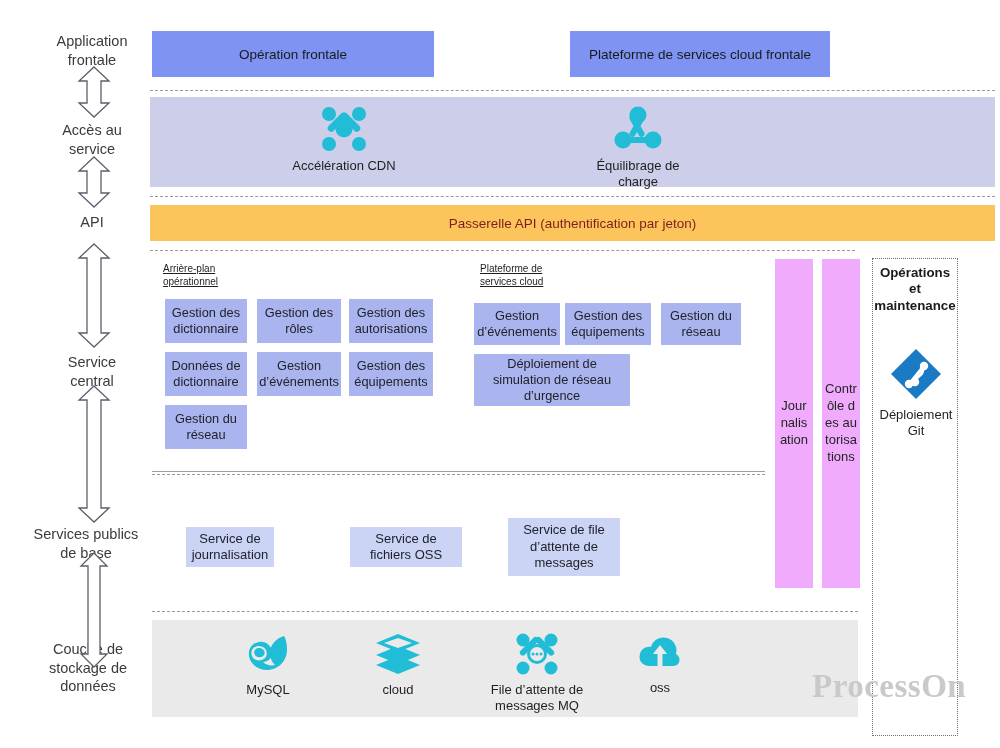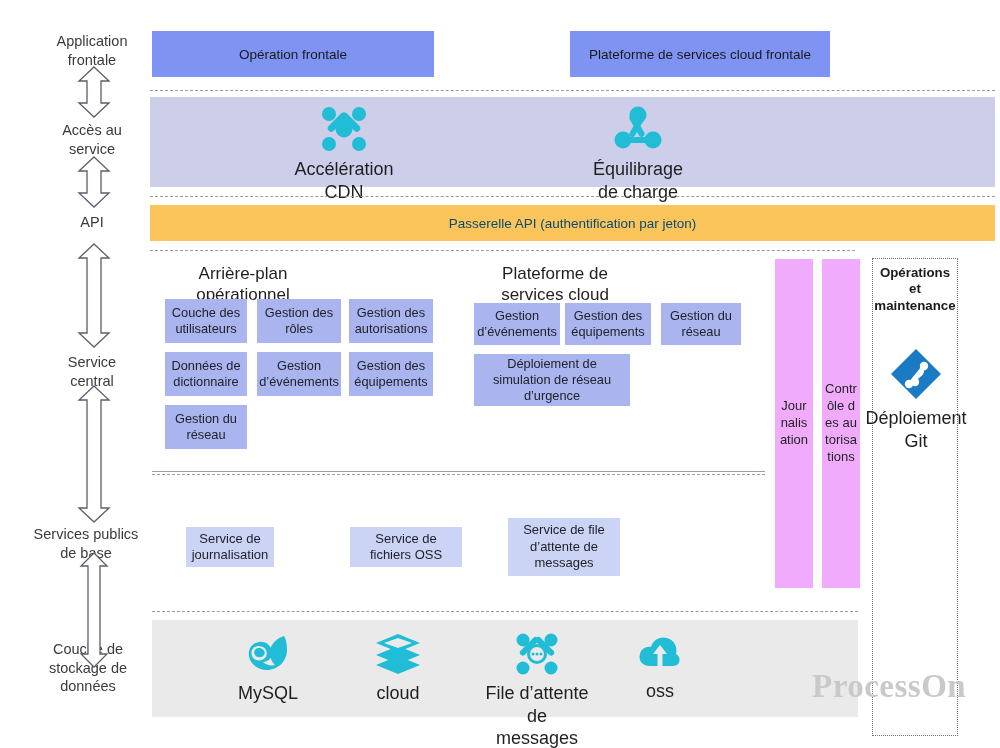--- a/index.html
+++ b/index.html
@@ -35,22 +35,22 @@
     padding:2px 4px;box-sizing:border-box;
   }
   .svcbox{
     position:absolute;background:#ccd4f6;
     display:flex;align-items:center;justify-content:center;
     text-align:center;font-size:13px;line-height:1.26;color:#20232b;
     padding:2px 4px;box-sizing:border-box;
   }
 
   .group-title{
-    position:absolute;font-size:17px;line-height:1.25;color:#1f1f1f;
-    text-align:center;white-space:pre-line;
+    position:absolute;font-size:10px;line-height:1.25;color:#1f1f1f;
+    text-align:left;white-space:pre-line;text-decoration:underline;
   }
 
   .vcol{
     position:absolute;background:#f0abfc;
     display:flex;align-items:center;justify-content:center;
     text-align:center;font-size:13px;line-height:1.3;color:#242424;
     word-break:break-all;box-sizing:border-box;padding:0 3px;
   }
 
   .dotcol{
@@ -61,30 +61,30 @@
     position:absolute;left:0;right:0;top:6px;text-align:center;
     font-size:13.3px;font-weight:bold;line-height:1.24;color:#1a1a1a;
     white-space:pre-line;
   }
 
   .hr-dash{position:absolute;border-top:1.7px dashed #9a9a9a;}
   .hr-solid{position:absolute;border-top:1.3px solid #9aa0ad;}
 
   .iconcell{position:absolute;display:flex;flex-direction:column;
     align-items:center;justify-content:flex-start;}
-  .iconcell .cap{margin-top:6px;font-size:18px;line-height:1.25;
+  .iconcell .cap{margin-top:6px;font-size:13px;line-height:1.25;
     text-align:center;color:#1f1f1f;white-space:pre-line;}
 
   .watermark{
     position:absolute;font-family:"Liberation Serif","DejaVu Serif",serif;
     font-size:33px;font-weight:bold;color:#c9c9c9;letter-spacing:.5px;
   }
   .apibar{
     position:absolute;background:#fbc55c;display:flex;align-items:center;
-    justify-content:center;font-size:13.5px;color:#0c4a6e;
+    justify-content:center;font-size:13.5px;color:#7f1d1d;
   }
 </style>
 </head>
 <body>
 
 <div class="canvas">
 
   <div class="axis-label" style="left:28px;top:32px;width:128px;">Application
 frontale</div>
   <div class="axis-label" style="left:28px;top:121px;width:128px;">Accès au
@@ -153,21 +153,21 @@
   <div class="hr-dash" style="left:150px;top:196px;width:845px;"></div>
 
   <div class="apibar" style="left:150px;top:205px;width:845px;height:36px;">Passerelle API (authentification par jeton)</div>
 
   <div class="hr-dash" style="left:150px;top:250px;width:705px;"></div>
 
   <div class="band band-light" style="left:152px;top:259px;width:304px;height:200px;"></div>
   <div class="group-title" style="left:163px;top:263px;width:160px;">Arrière-plan
 opérationnel</div>
 
-  <div class="subbox" style="left:165px;top:299px;width:82px;height:44px;">Couche des utilisateurs</div>
+  <div class="subbox" style="left:165px;top:299px;width:82px;height:44px;">Gestion des dictionnaire</div>
   <div class="subbox" style="left:257px;top:299px;width:84px;height:44px;">Gestion des rôles</div>
   <div class="subbox" style="left:349px;top:299px;width:84px;height:44px;">Gestion des autorisations</div>
 
   <div class="subbox" style="left:165px;top:352px;width:82px;height:44px;">Données de dictionnaire</div>
   <div class="subbox" style="left:257px;top:352px;width:84px;height:44px;">Gestion d’événements</div>
   <div class="subbox" style="left:349px;top:352px;width:84px;height:44px;">Gestion des équipements</div>
 
   <div class="subbox" style="left:165px;top:405px;width:82px;height:44px;">Gestion du réseau</div>
 
   <div class="band band-light" style="left:465px;top:259px;width:300px;height:200px;"></div>

